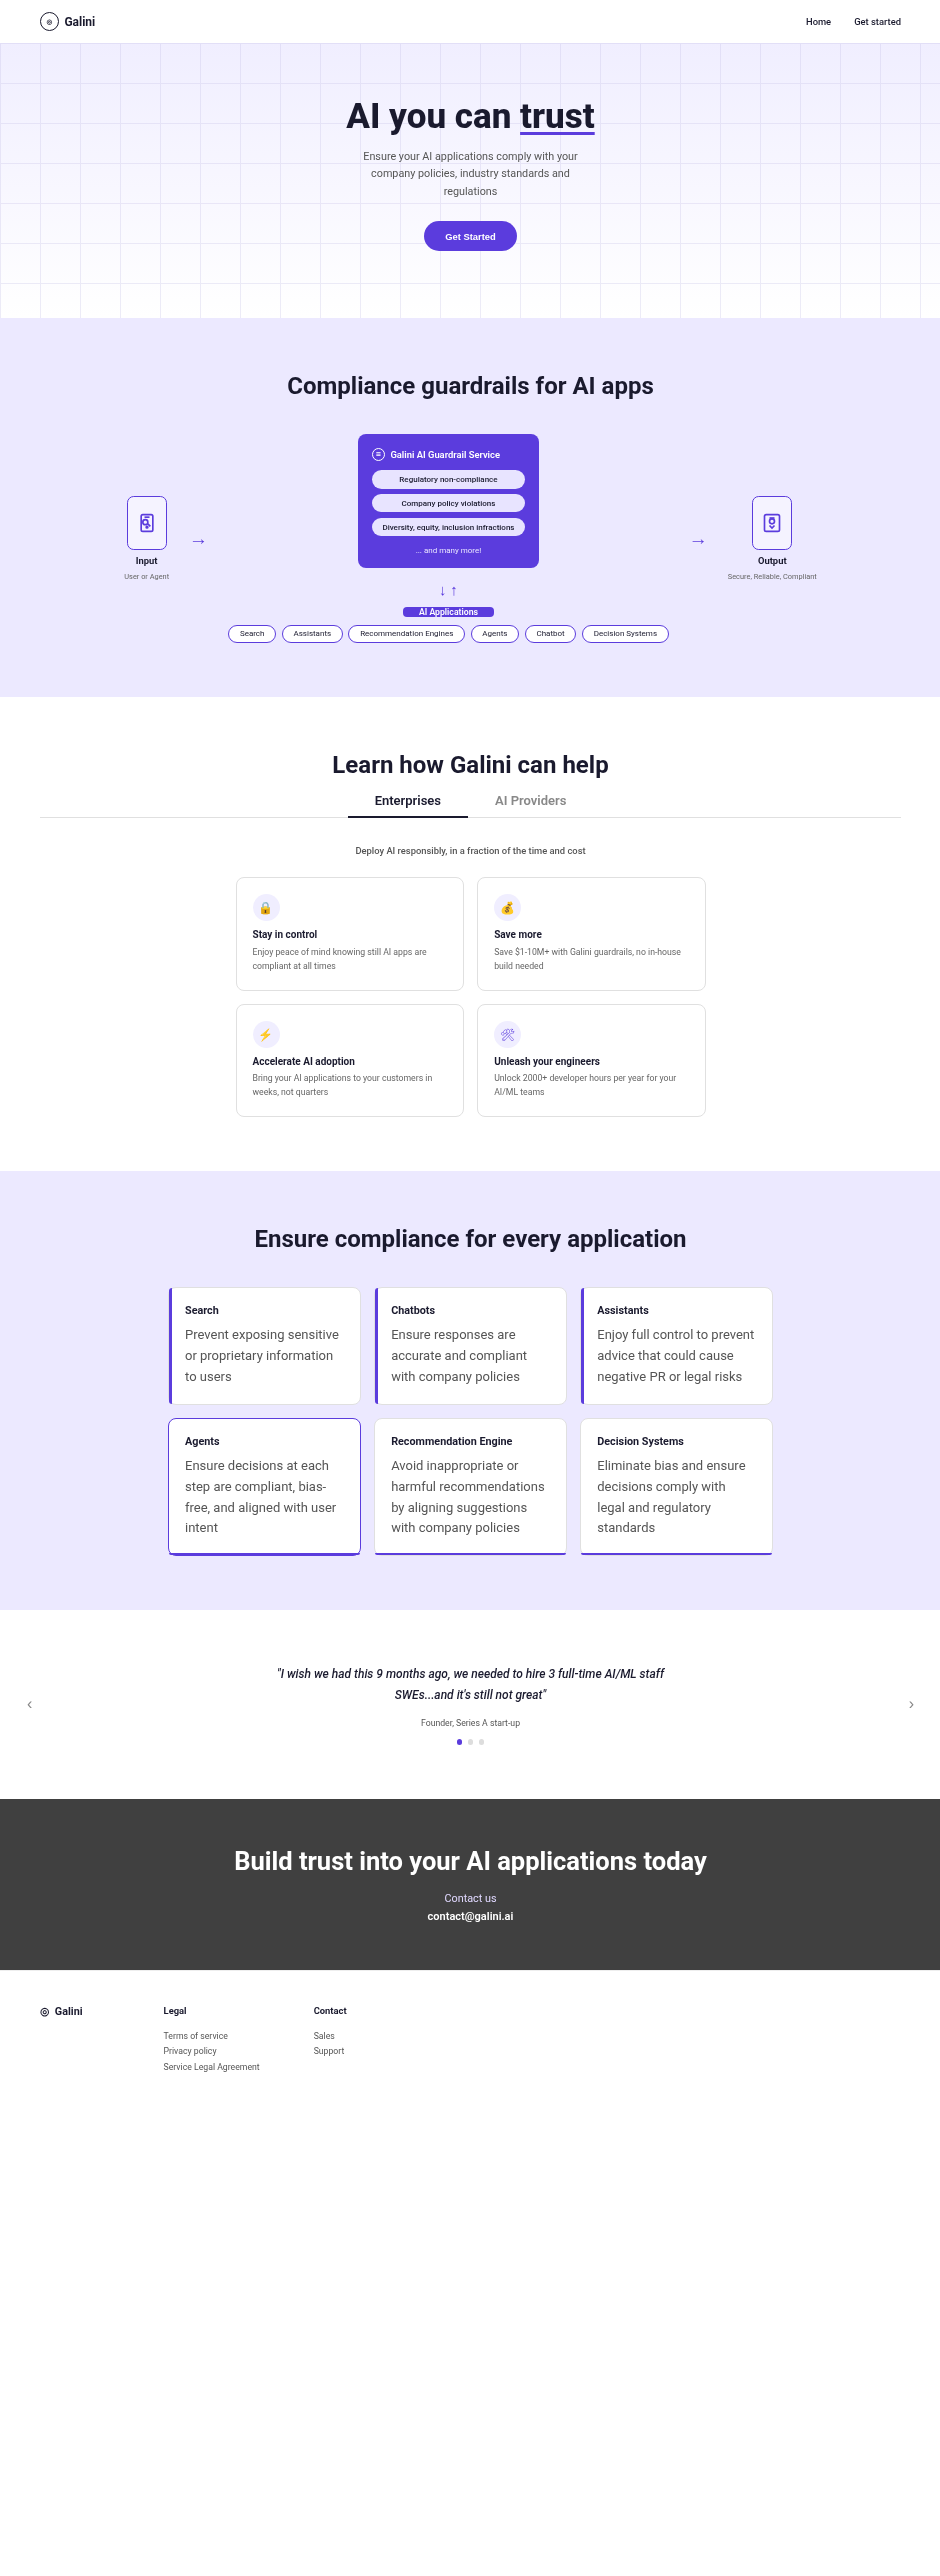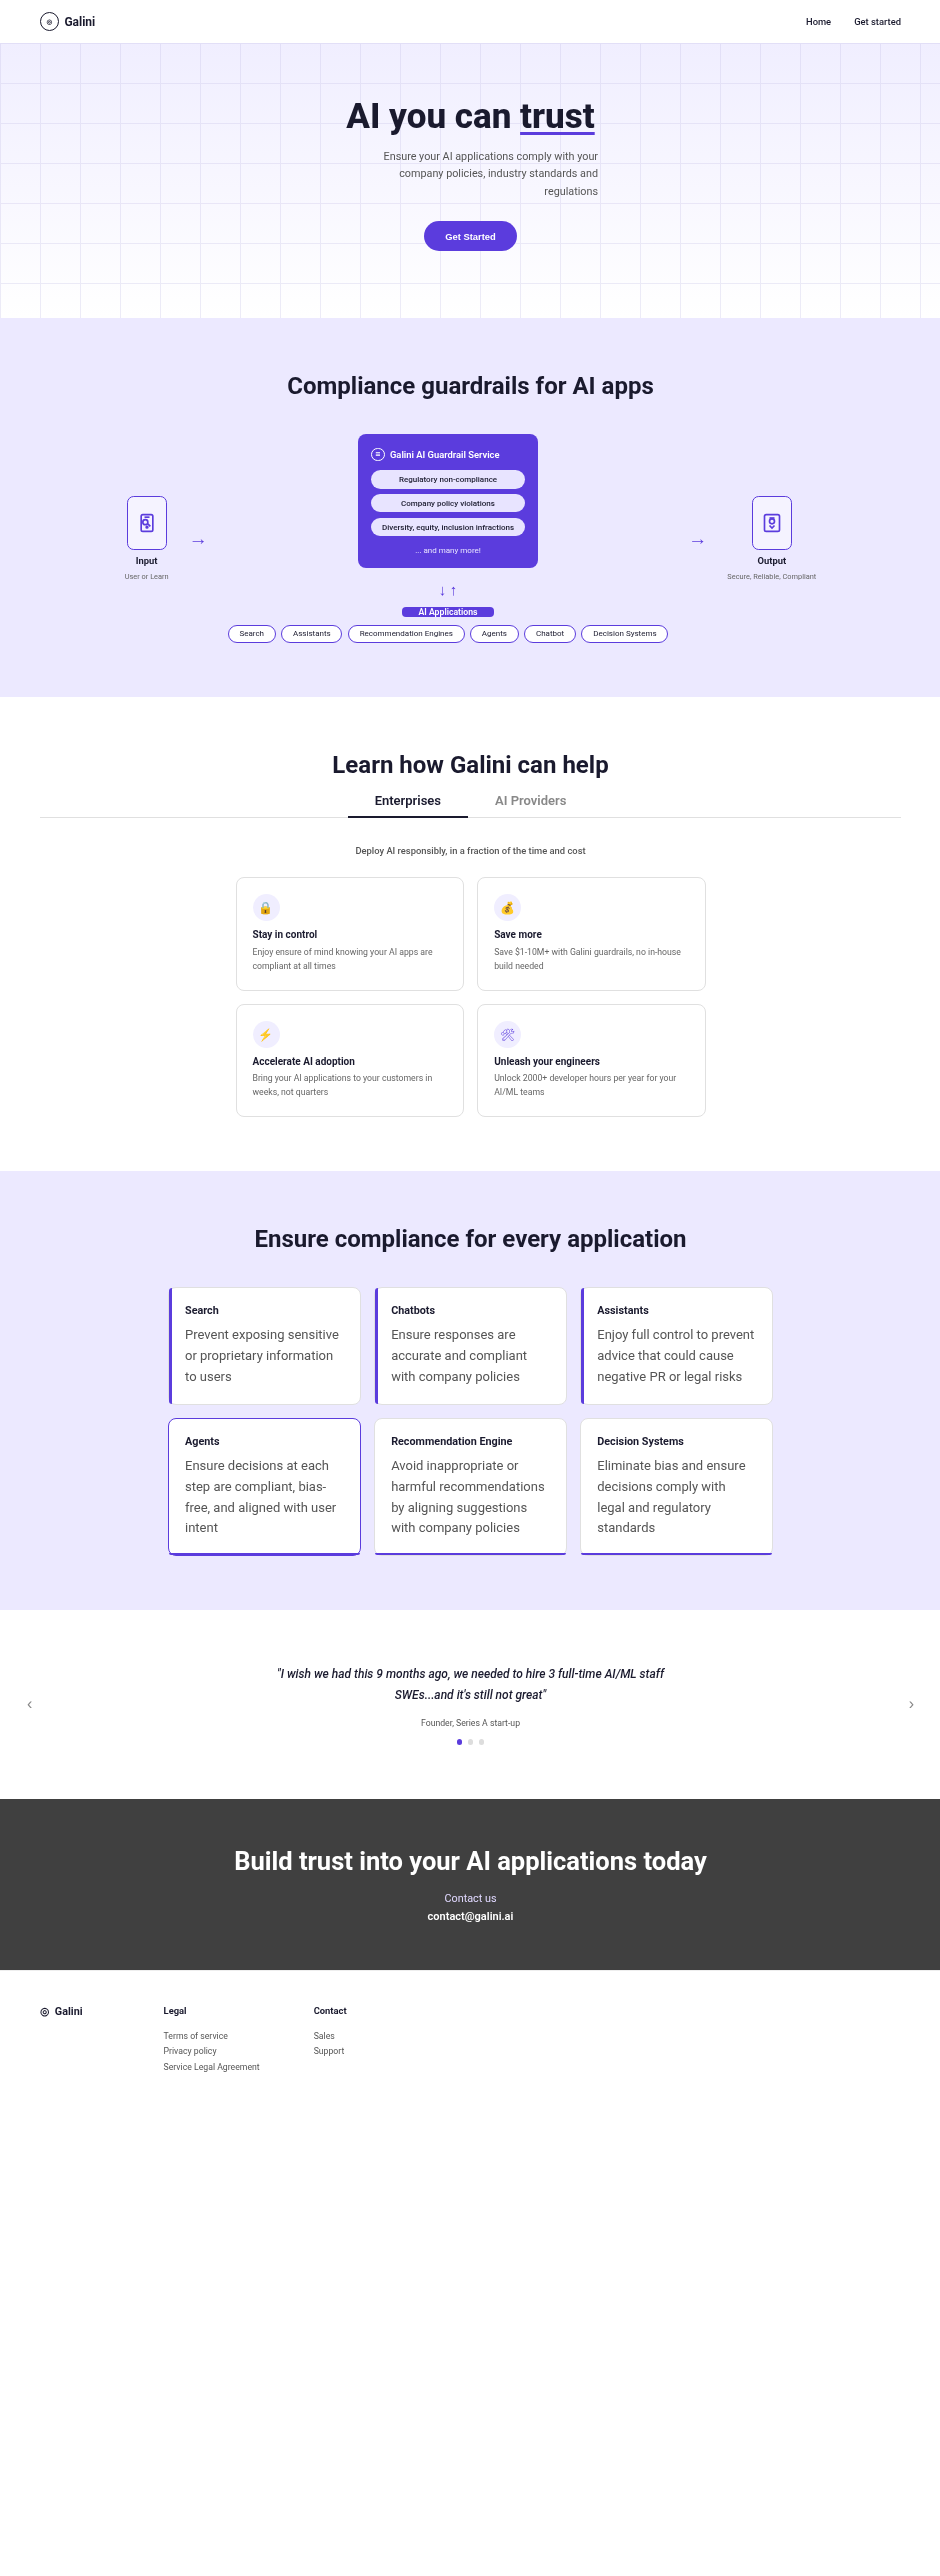--- a/index.html
+++ b/index.html
@@ -11,21 +11,21 @@
     .logo-icon { width: 19px; height: 19px; border: 1.3px solid #1a1a2e; border-radius: 50%; display: flex; align-items: center; justify-content: center; font-size: 6.7px; }
     .nav-links { display: flex; gap: 23px; align-items: center; }
     .nav-links a { text-decoration: none; color: #1a1a2e; font-size: 9.4px; font-weight: 500; }
 
     
     .hero { background: linear-gradient(180deg, #f0eeff 0%, #fff 100%); padding: 54px 40px 67px; text-align: center; position: relative; overflow: hidden; }
     .hero-grid { position: absolute; top: 0; left: 0; right: 0; bottom: 0; opacity: 0.3; background-image: linear-gradient(#c5c0e8 0.7px, transparent 0.7px), linear-gradient(90deg, #c5c0e8 0.7px, transparent 0.7px); background-size: 40px 40px; }
     .hero-content { position: relative; z-index: 1; }
     .hero h1 { font-size: 35px; font-weight: 800; color: #1a1a2e; line-height: 1.15; margin-bottom: 10.8px; }
     .hero h1 .underline { text-decoration: underline; text-decoration-color: #5b3cdd; text-underline-offset: 4px; }
-    .hero p { font-size: 10.8px; color: #555; max-width: 255px; margin: 0 auto 21.5px; line-height: 1.6; text-align: right; }
+    .hero p { font-size: 10.8px; color: #555; max-width: 255px; margin: 0 auto 21.5px; line-height: 1.6; }
     .btn-primary { background: #5b3cdd; color: #fff; border: none; padding: 9.4px 21.5px; border-radius: 20px; font-size: 9.4px; font-weight: 600; cursor: pointer; }
 
     
     .compliance-section { background: #ece9ff; padding: 54px 40px; }
     .section-title { text-align: center; font-size: 24px; font-weight: 700; margin-bottom: 34px; color: #1a1a2e; }
     .compliance-diagram { display: flex; align-items: center; justify-content: center; gap: 20px; }
     .diagram-input { display: flex; flex-direction: column; align-items: center; gap: 5.4px; }
     .phone-icon { width: 40px; height: 54px; border: 1.3px solid #5b3cdd; border-radius: 6.7px; display: flex; align-items: center; justify-content: center; background: #f5f3ff; }
     .phone-icon svg { width: 20px; height: 20px; }
     .diagram-label { font-weight: 700; font-size: 9.4px; color: #1a1a2e; }
@@ -127,21 +127,21 @@
       <div class="phone-icon">
         <svg viewBox="0 0 24 24" fill="none" stroke="#5b3cdd" stroke-width="2">
           <rect x="5" y="2" width="14" height="20" rx="2"></rect>
           <circle cx="12" cy="17" r="1" fill="#5b3cdd"></circle>
           <line x1="9" y1="5" x2="15" y2="5"></line>
           <circle cx="10" cy="11" r="3" stroke="#5b3cdd"></circle>
           <line x1="13" y1="13" x2="16" y2="16"></line>
         </svg>
       </div>
       <div class="diagram-label">Input</div>
-      <div class="diagram-sublabel">User or Learn</div>
+      <div class="diagram-sublabel">User or Agent</div>
     </div>
 
     <div class="arrow">→</div>
 
     <div class="diagram-center">
       <div class="guardrail-box">
         <div class="guardrail-header">
           <div class="guardrail-header-icon">☰</div>
           <span>Galini AI Guardrail Service</span>
         </div>
@@ -187,21 +187,21 @@
   <h2 class="section-title">Learn how Galini can help</h2>
   <div class="tabs">
     <div class="tab active">Enterprises</div>
     <div class="tab">AI Providers</div>
   </div>
   <p class="tab-subtitle">Deploy AI responsibly, in a fraction of the time and cost</p>
   <div class="cards-grid">
     <div class="feature-card">
       <div class="feature-card-icon">🔒</div>
       <h3>Stay in control</h3>
-      <p>Enjoy ensure of mind knowing your AI apps are compliant at all times</p>
+      <p>Enjoy peace of mind knowing still AI apps are compliant at all times</p>
     </div>
     <div class="feature-card">
       <div class="feature-card-icon">💰</div>
       <h3>Save more</h3>
       <p>Save $1-10M+ with Galini guardrails, no in-house build needed</p>
     </div>
     <div class="feature-card">
       <div class="feature-card-icon">⚡</div>
       <h3>Accelerate AI adoption</h3>
       <p>Bring your AI applications to your customers in weeks, not quarters</p>

